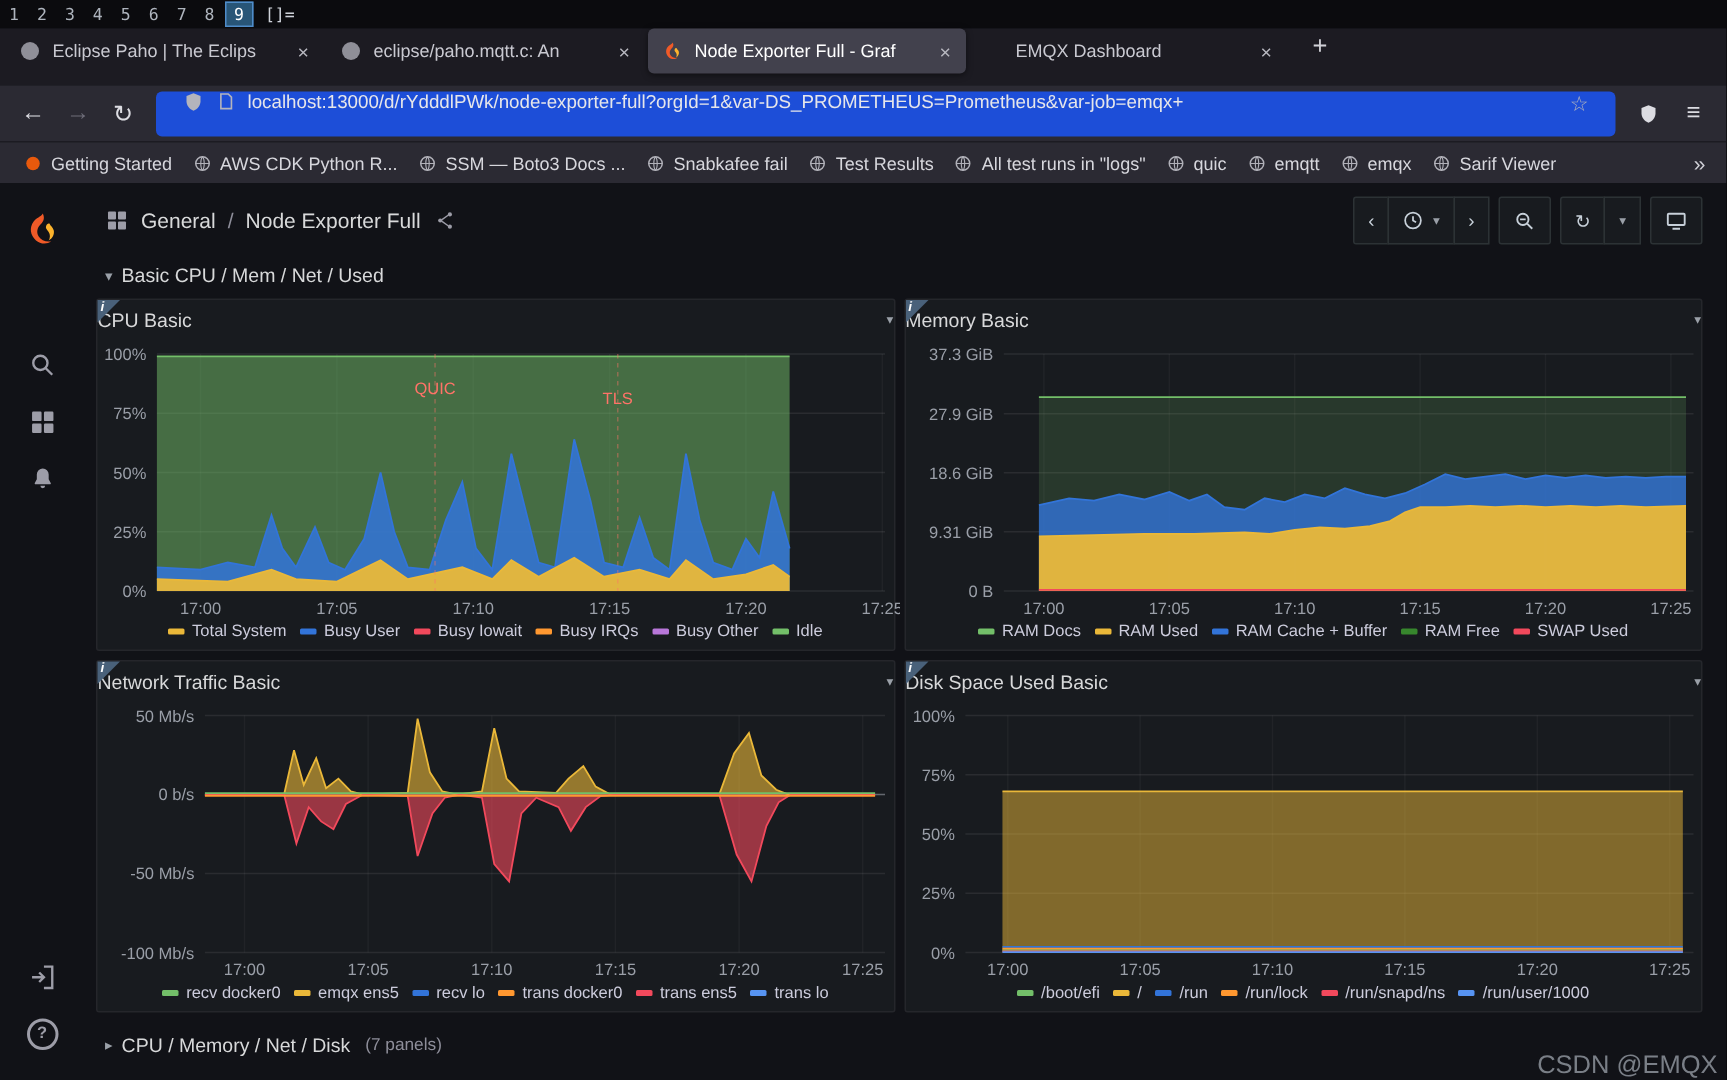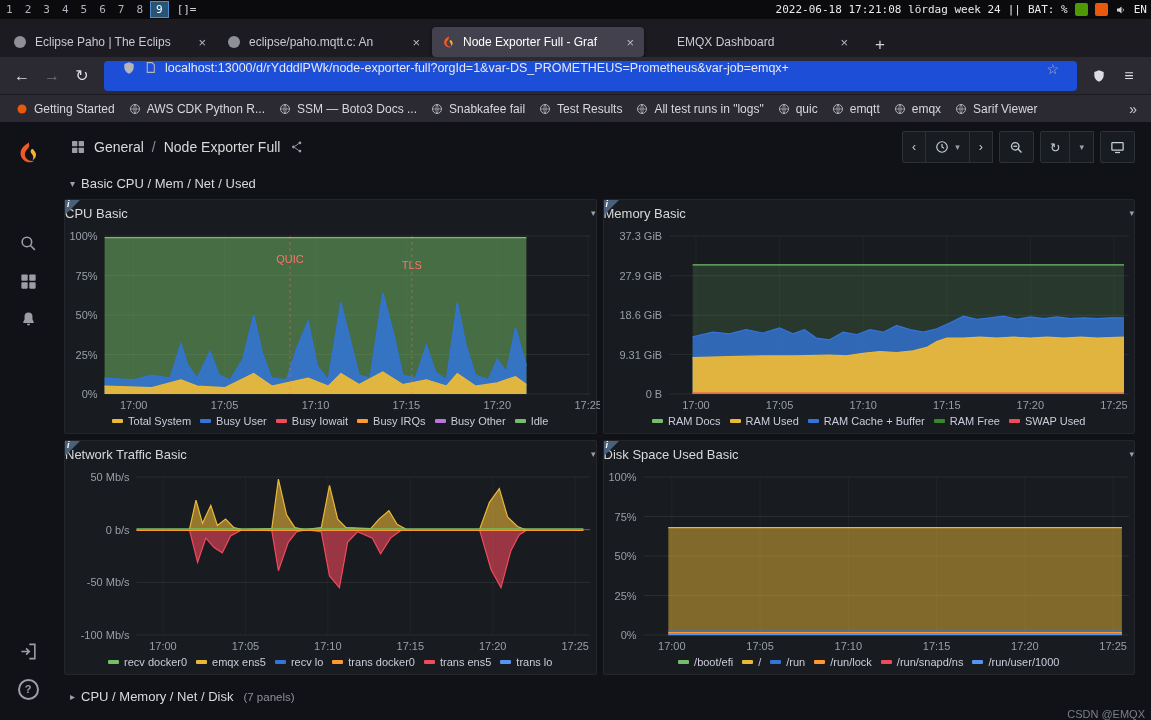--- a/index.html
+++ b/index.html
@@ -10,21 +10,21 @@
   .osbar{height:19px;flex:0 0 19px;background:#0b0b0e;display:flex;align-items:center;font-family:"DejaVu Sans Mono",monospace;font-size:11px;color:#cfd3da;white-space:nowrap;overflow:hidden;}
   .ws{padding:1px 5px;margin:0 1px;color:#aeb4bd;}
   .ws.active{background:#285577;border:1px solid #4f8cc9;color:#fff;}
   .layout-ind{padding:0 7px;color:#cfd3da;}
   .win-title{background:#285577;color:#fff;height:100%;display:flex;align-items:center;padding:0 12px;max-width:420px;overflow:hidden;}
   .os-right{margin-left:auto;display:flex;align-items:center;gap:7px;padding-right:4px;color:#e8eaee;}
   .tray-block{width:13px;height:13px;border-radius:2px;display:inline-block;}
   .os-right svg{display:block;}
 
   
-  .tabbar{height:38px;flex:0 0 38px;background:#1c1b22;display:flex;align-items:flex-end;padding:0 3px;}
+  .tabbar{height:38px;flex:0 0 38px;background:#1c1b22;display:flex;align-items:flex-start;padding:0 3px;}
   .tab{width:196px;flex:0 0 196px;height:30px;margin:0 1px;border-radius:4px;display:flex;align-items:center;padding:0 8px;color:#c9c9d1;font-size:12px;cursor:default;overflow:hidden;}
   .tab.active{background:#42414d;color:#fff;box-shadow:0 1px 4px rgba(0,0,0,.5);}
   .fav{width:16px;height:16px;flex:0 0 16px;margin-right:7px;display:flex;align-items:center;justify-content:center;}
   .fav.circle-gray{background:#8f8f98;border-radius:50%;width:12px;height:12px;flex-basis:12px;margin-left:2px;margin-right:9px;}
   .fav.none{visibility:hidden;}
   .tlabel{flex:1;white-space:nowrap;overflow:hidden;}
   .tclose{margin-left:6px;color:#b8b8c0;font-size:13px;padding:0 2px;}
   .newtab{color:#d0d0d6;font-size:17px;background:none;border:none;margin-left:8px;padding:2px 8px;font-family:inherit;}
 
   
@@ -69,54 +69,40 @@
   .ptitle .chev{font-size:9px;color:#9aa0a8;}
   .corner{position:absolute;top:0;left:0;width:0;height:0;border-top:15px solid #49617a;border-right:15px solid transparent;z-index:2;}
   .corner .ci{position:absolute;top:-16px;left:2px;font-size:9px;font-style:italic;font-weight:bold;color:#fff;}
   .chart-wrap{flex:1;min-height:0;padding:0 4px;}
   .legend{flex:0 0 auto;display:flex;flex-wrap:wrap;justify-content:center;gap:2px 9px;padding:1px 6px 6px;font-size:11px;color:#ccccdc;}
   .litem{display:flex;align-items:center;gap:5px;white-space:nowrap;}
   .sw{width:11px;height:4px;border-radius:1px;display:inline-block;}
   svg .tick{fill:#9a9fa8;font-size:11px;font-family:"Liberation Sans",sans-serif;}
   svg .anno{font-size:11px;font-family:"Liberation Sans",sans-serif;}
   .collapsed-row{margin-top:14px;}
-  .watermark{position:absolute;right:6px;bottom:0;color:#7a7f87;font-size:11px;}
+  .watermark{position:absolute;right:6px;bottom:0;color:#7a7f87;font-size:17px;}
 </style>
 </head>
 <body>
 
 <div class="screen">
 
   <div class="osbar">
     <div id="ws-list" style="display:flex;align-items:center;">
         <span class="ws">1</span>
         <span class="ws">2</span>
         <span class="ws">3</span>
         <span class="ws">4</span>
         <span class="ws">5</span>
         <span class="ws">6</span>
         <span class="ws">7</span>
         <span class="ws">8</span>
         <span class="ws active">9</span>
       </div>
     <span class="layout-ind">[]=</span>
-    <div class="os-right">
-      <span>2022-06-18 17:21:08 lördag week 24</span>
-      <span>||</span>
-      <span>BAT: %</span>
-      <span class="tray-block" id="tray0" style="background: rgb(78, 154, 6);"></span>
-      <span class="tray-block" id="tray1" style="background: rgb(232, 89, 12);"></span>
-      <span style="display:flex;">
-        <svg viewBox="0 0 24 24" width="12" height="12">
-            <path fill="#cfd3da" d="M4 9v6h4l5 4V5L8 9z"></path>
-            <path fill="none" stroke="#cfd3da" stroke-width="1.6" d="M15.5 9a4 4 0 0 1 0 6"></path>
-          </svg>
-      </span>
-      <span>EN</span>
-    </div>
   </div>
 
   <div class="tabbar">
     <div id="tab-strip" style="display:flex;align-items:center;">
         <div class="tab">
           <span class="fav circle-gray"></span>
           <span class="tlabel">Eclipse Paho | The Eclips</span>
           <span class="tclose">×</span>
         </div>
         <div class="tab">

